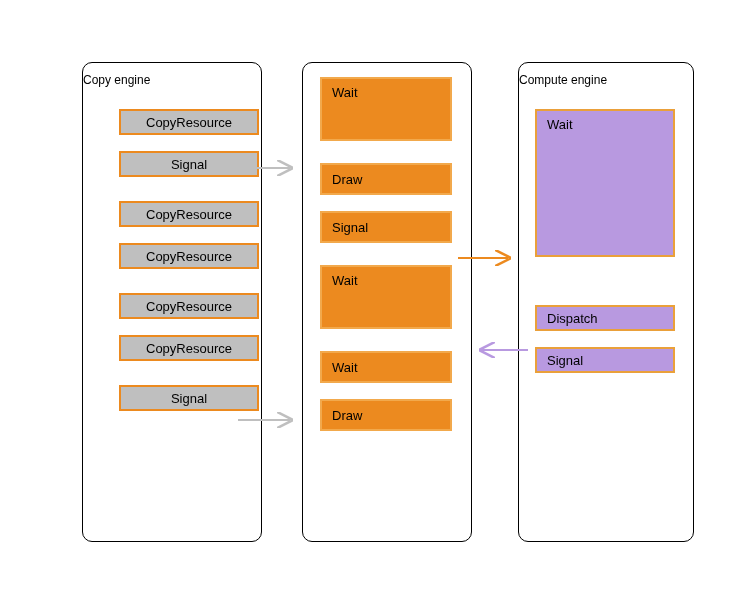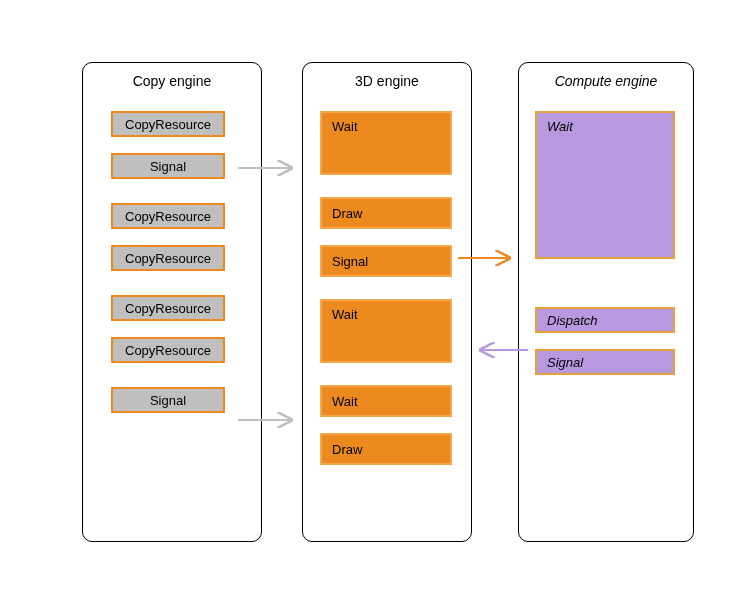--- a/index.html
+++ b/index.html
@@ -14,22 +14,21 @@
     position: relative;
   }
   .engine {
     position: absolute;
     border: 1.5px solid #000;
     border-radius: 10px;
     background: #fff;
     box-sizing: border-box;
   }
   .engine-title {
-    text-align: center;
-    font-size: 14px;
+    font-size: 12px;
     padding: 10px 0 8px 0;
   }
   .block {
     position: relative;
     margin: 0;
     box-sizing: border-box;
     border: 2px solid;
     display: flex;
     align-items: center;
     font-size: 13px;
@@ -40,26 +39,26 @@
     position: absolute;
     left: 4px;
     top: 4px;
     width: 100%;
     height: 100%;
     z-index: -1;
   }
 
   
   .copy-block {
-    width: 114px;
+    width: 140px;
     height: 26px;
     background: #bfbfbf;
     border-color: #ec8a1f;
     justify-content: center;
-    margin-left: 28px;
+    margin-left: 36px;
   }
   .copy-block::after { background: #dddddd; }
 
   
   .d3-block {
     width: 132px;
     height: 32px;
     background: #ec8a1f;
     border-color: #f2a94c;
     padding-left: 10px;
@@ -109,21 +108,20 @@
   </div>
   <div class="block copy-block" style="margin-top:16px;">
     <span>CopyResource</span>
   </div>
   <div class="block copy-block" style="margin-top:24px;">
     <span>Signal</span>
   </div>
 </div>
 
 <div class="engine" style="left:302px; top:62px; width:170px; height:480px;">
-  <div class="engine-title">3D engine</div>
 
   <div class="block d3-block" style="margin-top:14px; height:64px; align-items:flex-start; padding-top:6px;">
     <span>Wait</span>
   </div>
   <div class="block d3-block" style="margin-top:22px;">
     <span>Draw</span>
   </div>
   <div class="block d3-block" style="margin-top:16px;">
     <span>Signal</span>
   </div>
@@ -131,21 +129,21 @@
     <span>Wait</span>
   </div>
   <div class="block d3-block" style="margin-top:22px;">
     <span>Wait</span>
   </div>
   <div class="block d3-block" style="margin-top:16px;">
     <span>Draw</span>
   </div>
 </div>
 
-<div class="engine" style="left:518px; top:62px; width:176px; height:480px;font-style:italic;">
+<div class="engine" style="left:518px; top:62px; width:176px; height:480px;">
   <div class="engine-title">Compute engine</div>
 
   <div class="block comp-block" style="margin-top:14px; height:148px; align-items:flex-start; padding-top:6px;">
     <span>Wait</span>
   </div>
   <div class="block comp-block" style="margin-top:48px;">
     <span>Dispatch</span>
   </div>
   <div class="block comp-block" style="margin-top:16px;">
     <span>Signal</span>

